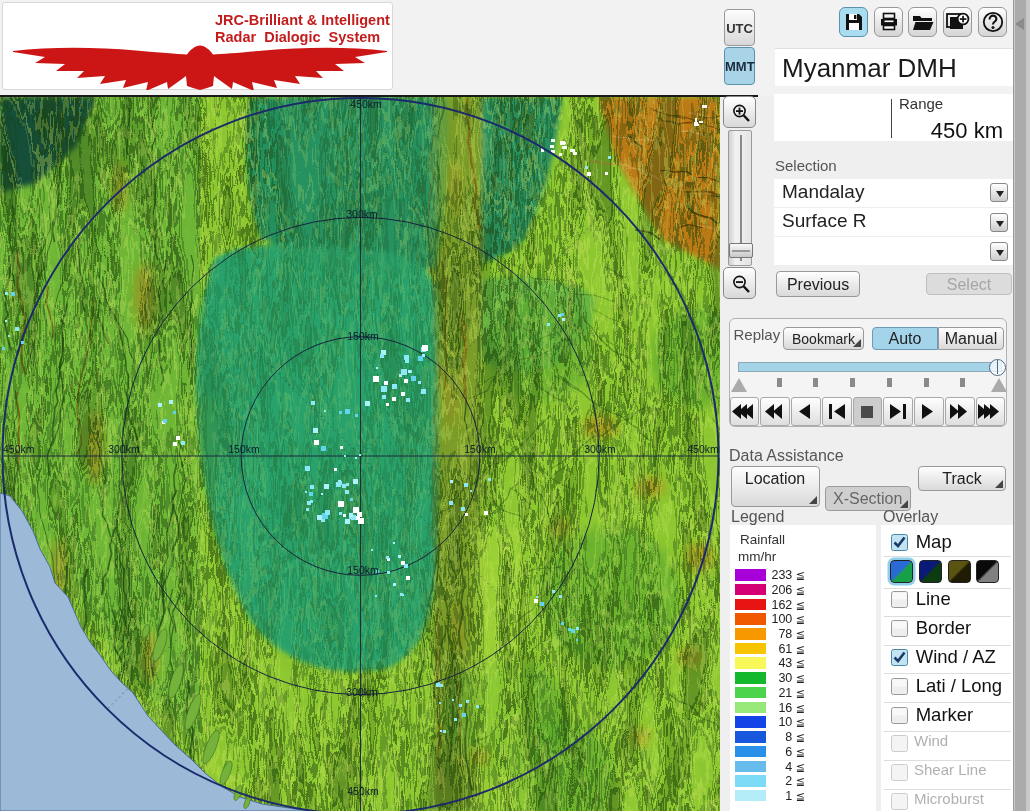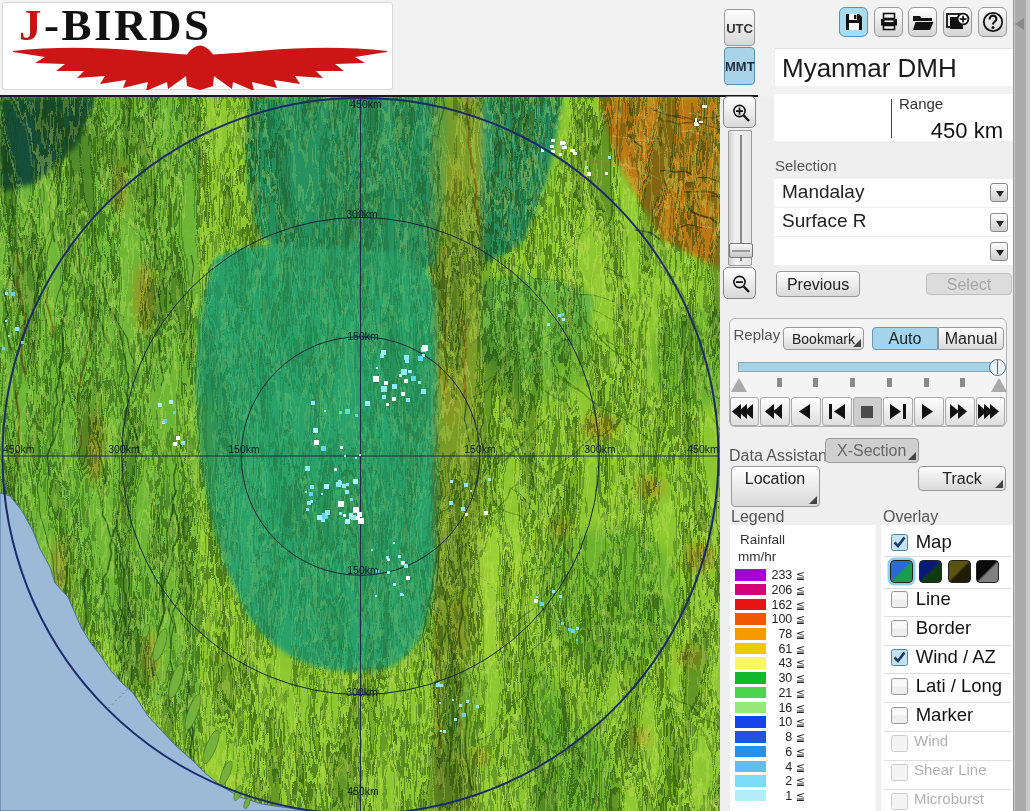--- a/index.html
+++ b/index.html
@@ -90,21 +90,24 @@
 .leq{font-size:11px}
 .ovsep{position:absolute;left:884px;width:127px;height:1px;background:#ddd}
 .ovt{position:absolute;left:915.7px;font-size:18.5px;color:#111}
 .ovtd{position:absolute;left:914px;font-size:15px;color:#b0b0b0}
 .csq{position:absolute;width:23px;height:23px;border:1.5px solid #222;border-radius:4px}
 </style></head>
 <body>
 <div id="hdrr"></div>
 <div id="hdr">
  <div id="logo">
-  <div id="jb"><span class="j">J</span><span>-BIRDS</span></div>
+  <div id="tag">
+        <div>JRC-Brilliant &amp; Intelligent</div>
+        <div>Radar&nbsp; Dialogic&nbsp; System</div>
+      </div>
   <svg class="eagle" width="378" height="46" viewBox="0 0 378 46">
 <path fill="#cc1616" d="M2,7 C40,2.5 85,3 125,6.5 C148,8.5 166,10 176,10.5 C180,5 184,2 189,1.5 C194,2 198,5 202,10.5 C212,10 230,8.5 253,6.5 C293,3 338,2.5 376,7 L376,8 L344,13 L354,19 L324,20 L333,27 L305,27 L312,34 L284,32 L289,40 L263,36 L266,44 L241,38 L243,47 L222,38 L221,45 L207,35 L203,32 L202,42 L196,44 L189,46 L182,44 L176,42 L175,32 L171,35 L157,45 L156,38 L135,47 L137,38 L112,44 L115,36 L89,40 L94,32 L66,34 L73,27 L45,27 L54,20 L24,19 L34,13 L2,8 Z"></path>
 <ellipse fill="#cc1616" cx="189" cy="16" rx="6" ry="12"></ellipse>
 </svg>
  </div>
  <div class="tzb" id="utc">UTC</div>
  <div class="tzb" id="mmt">MMT</div>
  <div class="tbtn sel" style="left:839px">
       <svg width="20" height="20" viewBox="0 0 20 20">
         <path d="M2 2 h13 l3 3 v13 h-16 z" fill="#111"></path>
@@ -690,21 +693,21 @@
       <g fill="#111">
         <polygon points="0,0 0,15 9,7.5"></polygon>
         <polygon points="6,0 6,15 15,7.5"></polygon>
         <polygon points="12,0 12,15 21,7.5"></polygon>
       </g>
     </svg>
   </div>
 
 <div class="slabel" style="left:729px;top:447px;font-size:16px">Data Assistance</div>
 <div class="btn" style="left:730.5px;top:466px;width:89px;height:41px;line-height:24px;font-size:16px">Location<span class="ctri"></span></div>
-<div class="btn press" style="left:824.7px;top:438px;width:94px;height:25px;line-height:24px;font-size:16px">X-Section<span class="ctri"></span></div>
+<div class="btn press" style="left:824.7px;top:486px;width:86px;height:25px;line-height:24px;font-size:16px">X-Section<span class="ctri"></span></div>
 <div class="btn" style="left:918px;top:466px;width:88px;height:25px;line-height:24px;font-size:16px">Track<span class="ctri"></span></div>
 <div class="slabel" style="left:731px;top:508px;font-size:16px">Legend</div>
 <div class="slabel" style="left:883px;top:508px;font-size:16px">Overlay</div>
 <div class="wbox" id="legpanel"></div>
 <div class="wbox" id="ovpanel"></div>
 <div class="slabel" style="left:740px;top:532px;font-size:13.5px;color:#333">Rainfall</div>
 <div class="slabel" style="left:738px;top:549px;font-size:13.5px;color:#333">mm/hr</div>
 <div class="sw" style="top:569.1px;background:#a800d8"></div>
 <div class="swv" style="top:568.1px">233 <span class="leq">≦</span></div>
 <div class="sw" style="top:583.8px;background:#d40074"></div>

